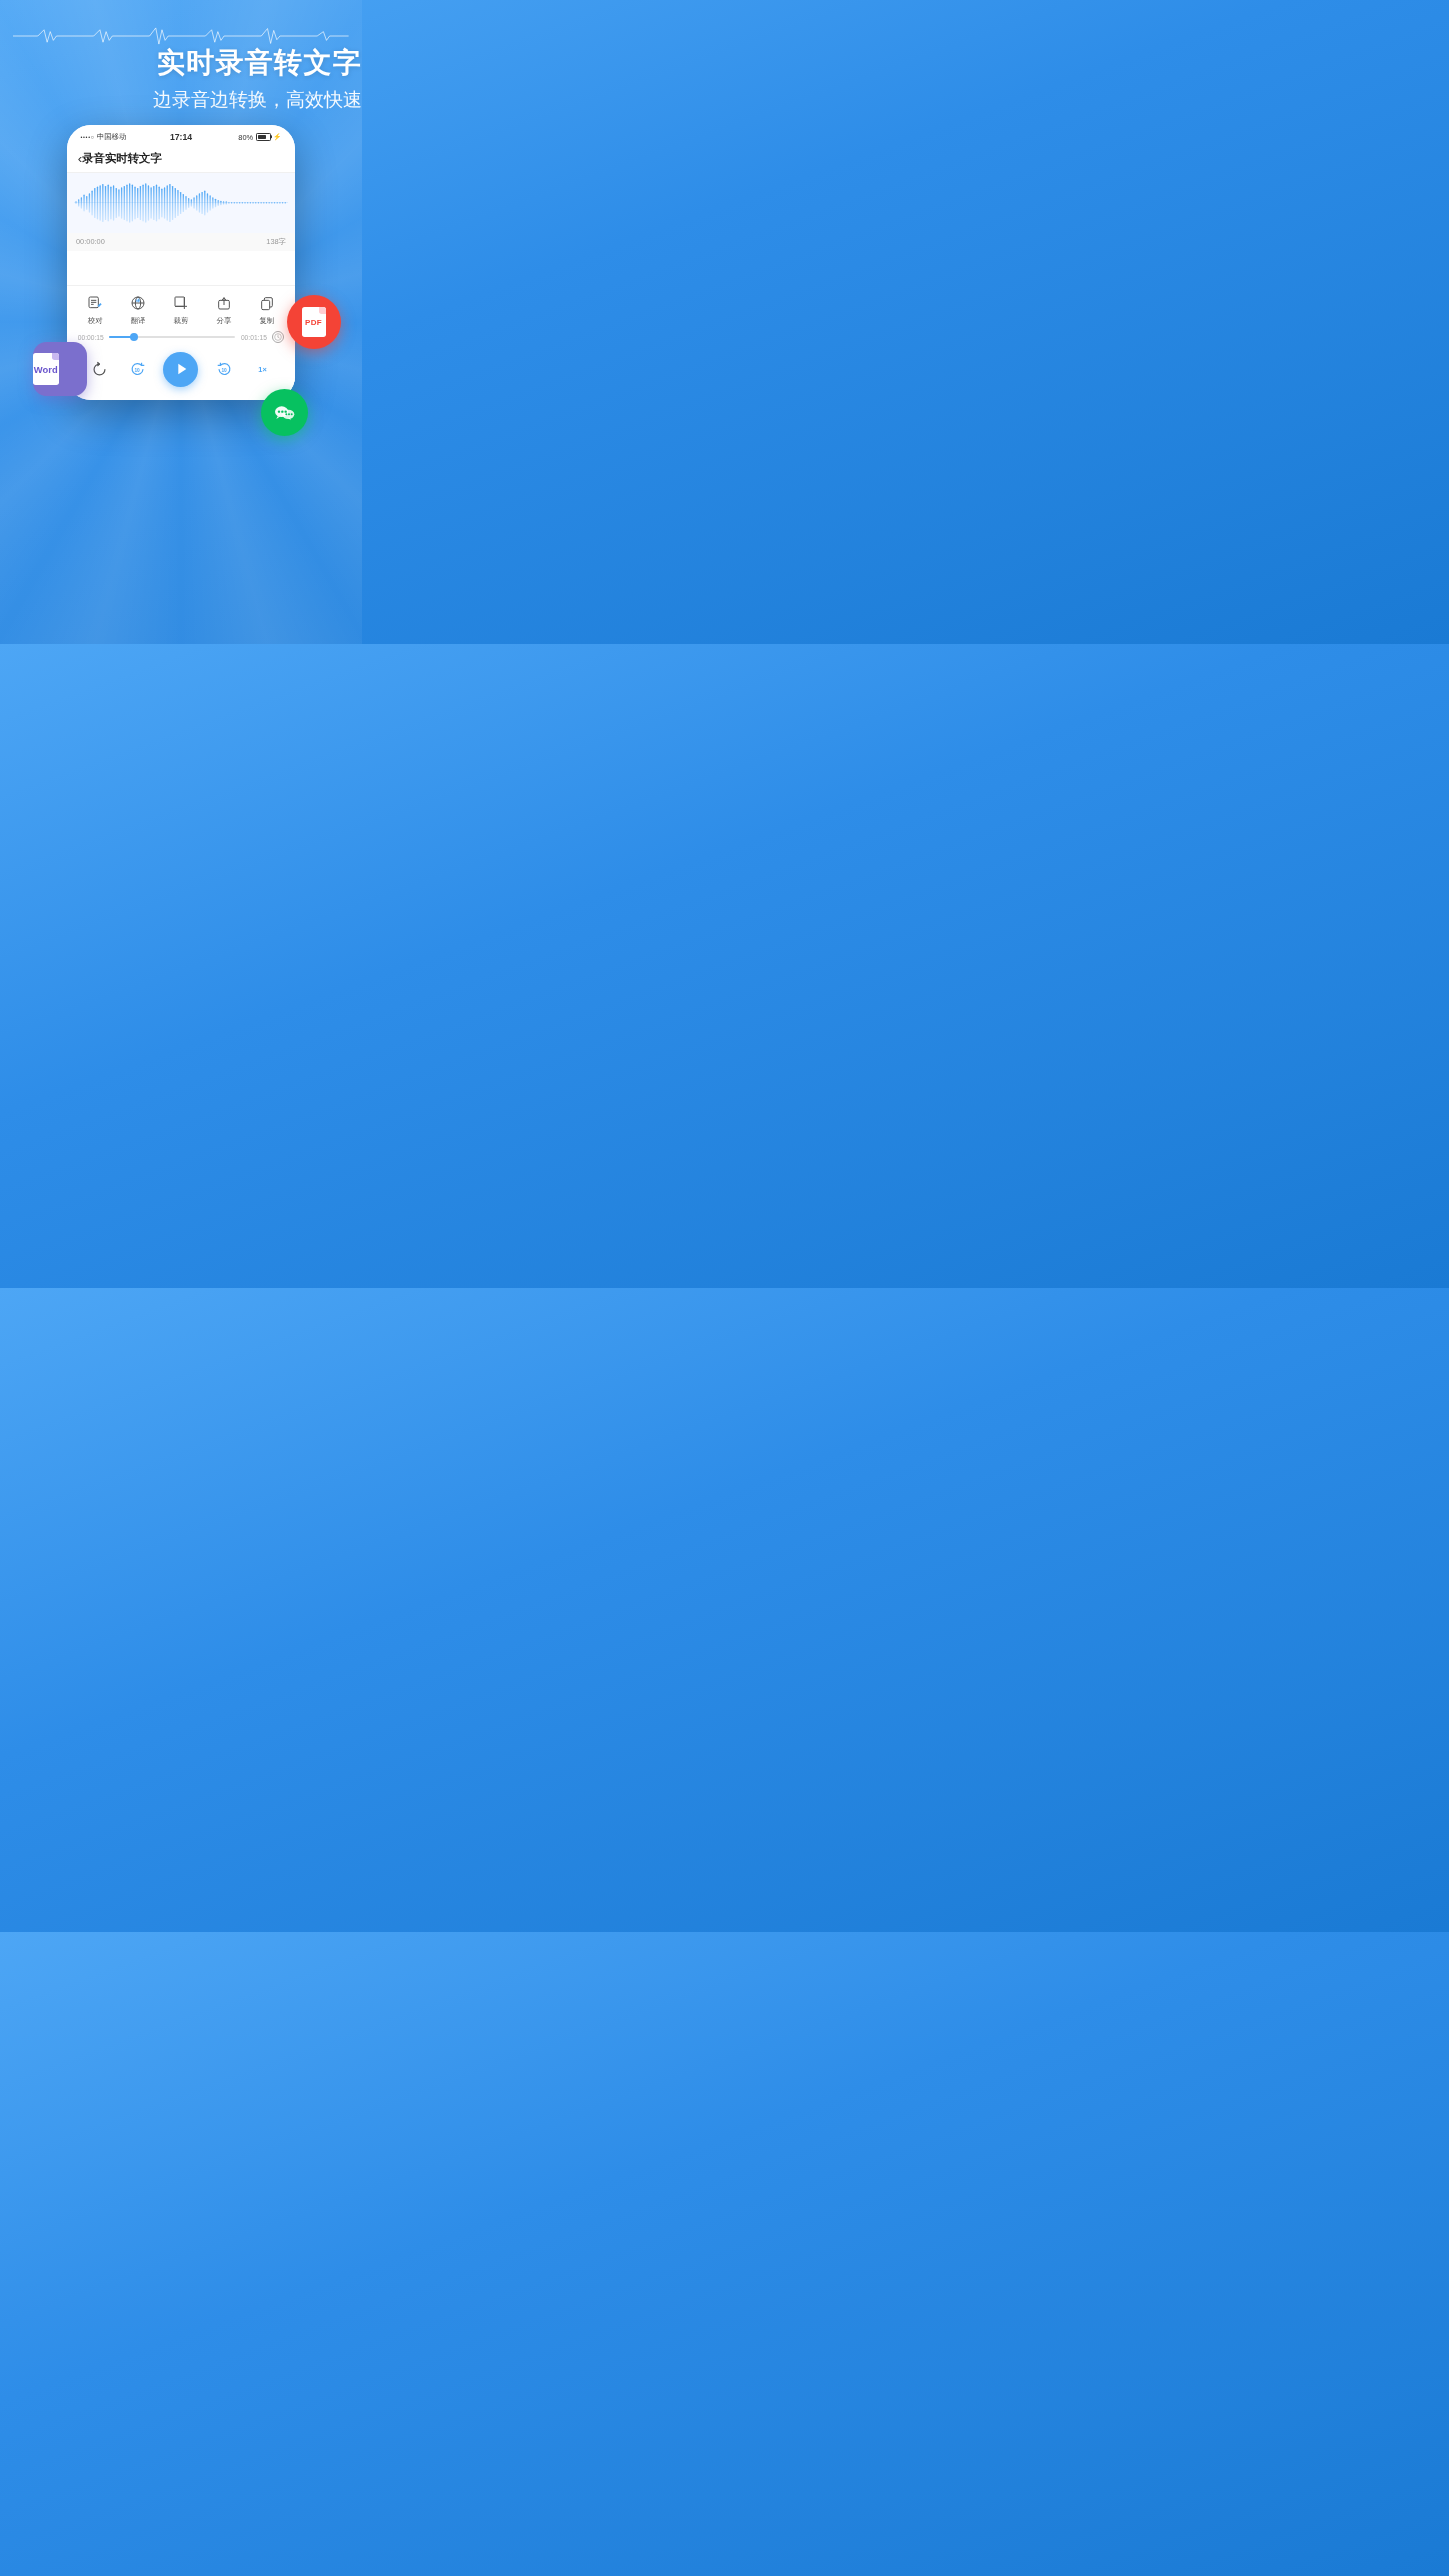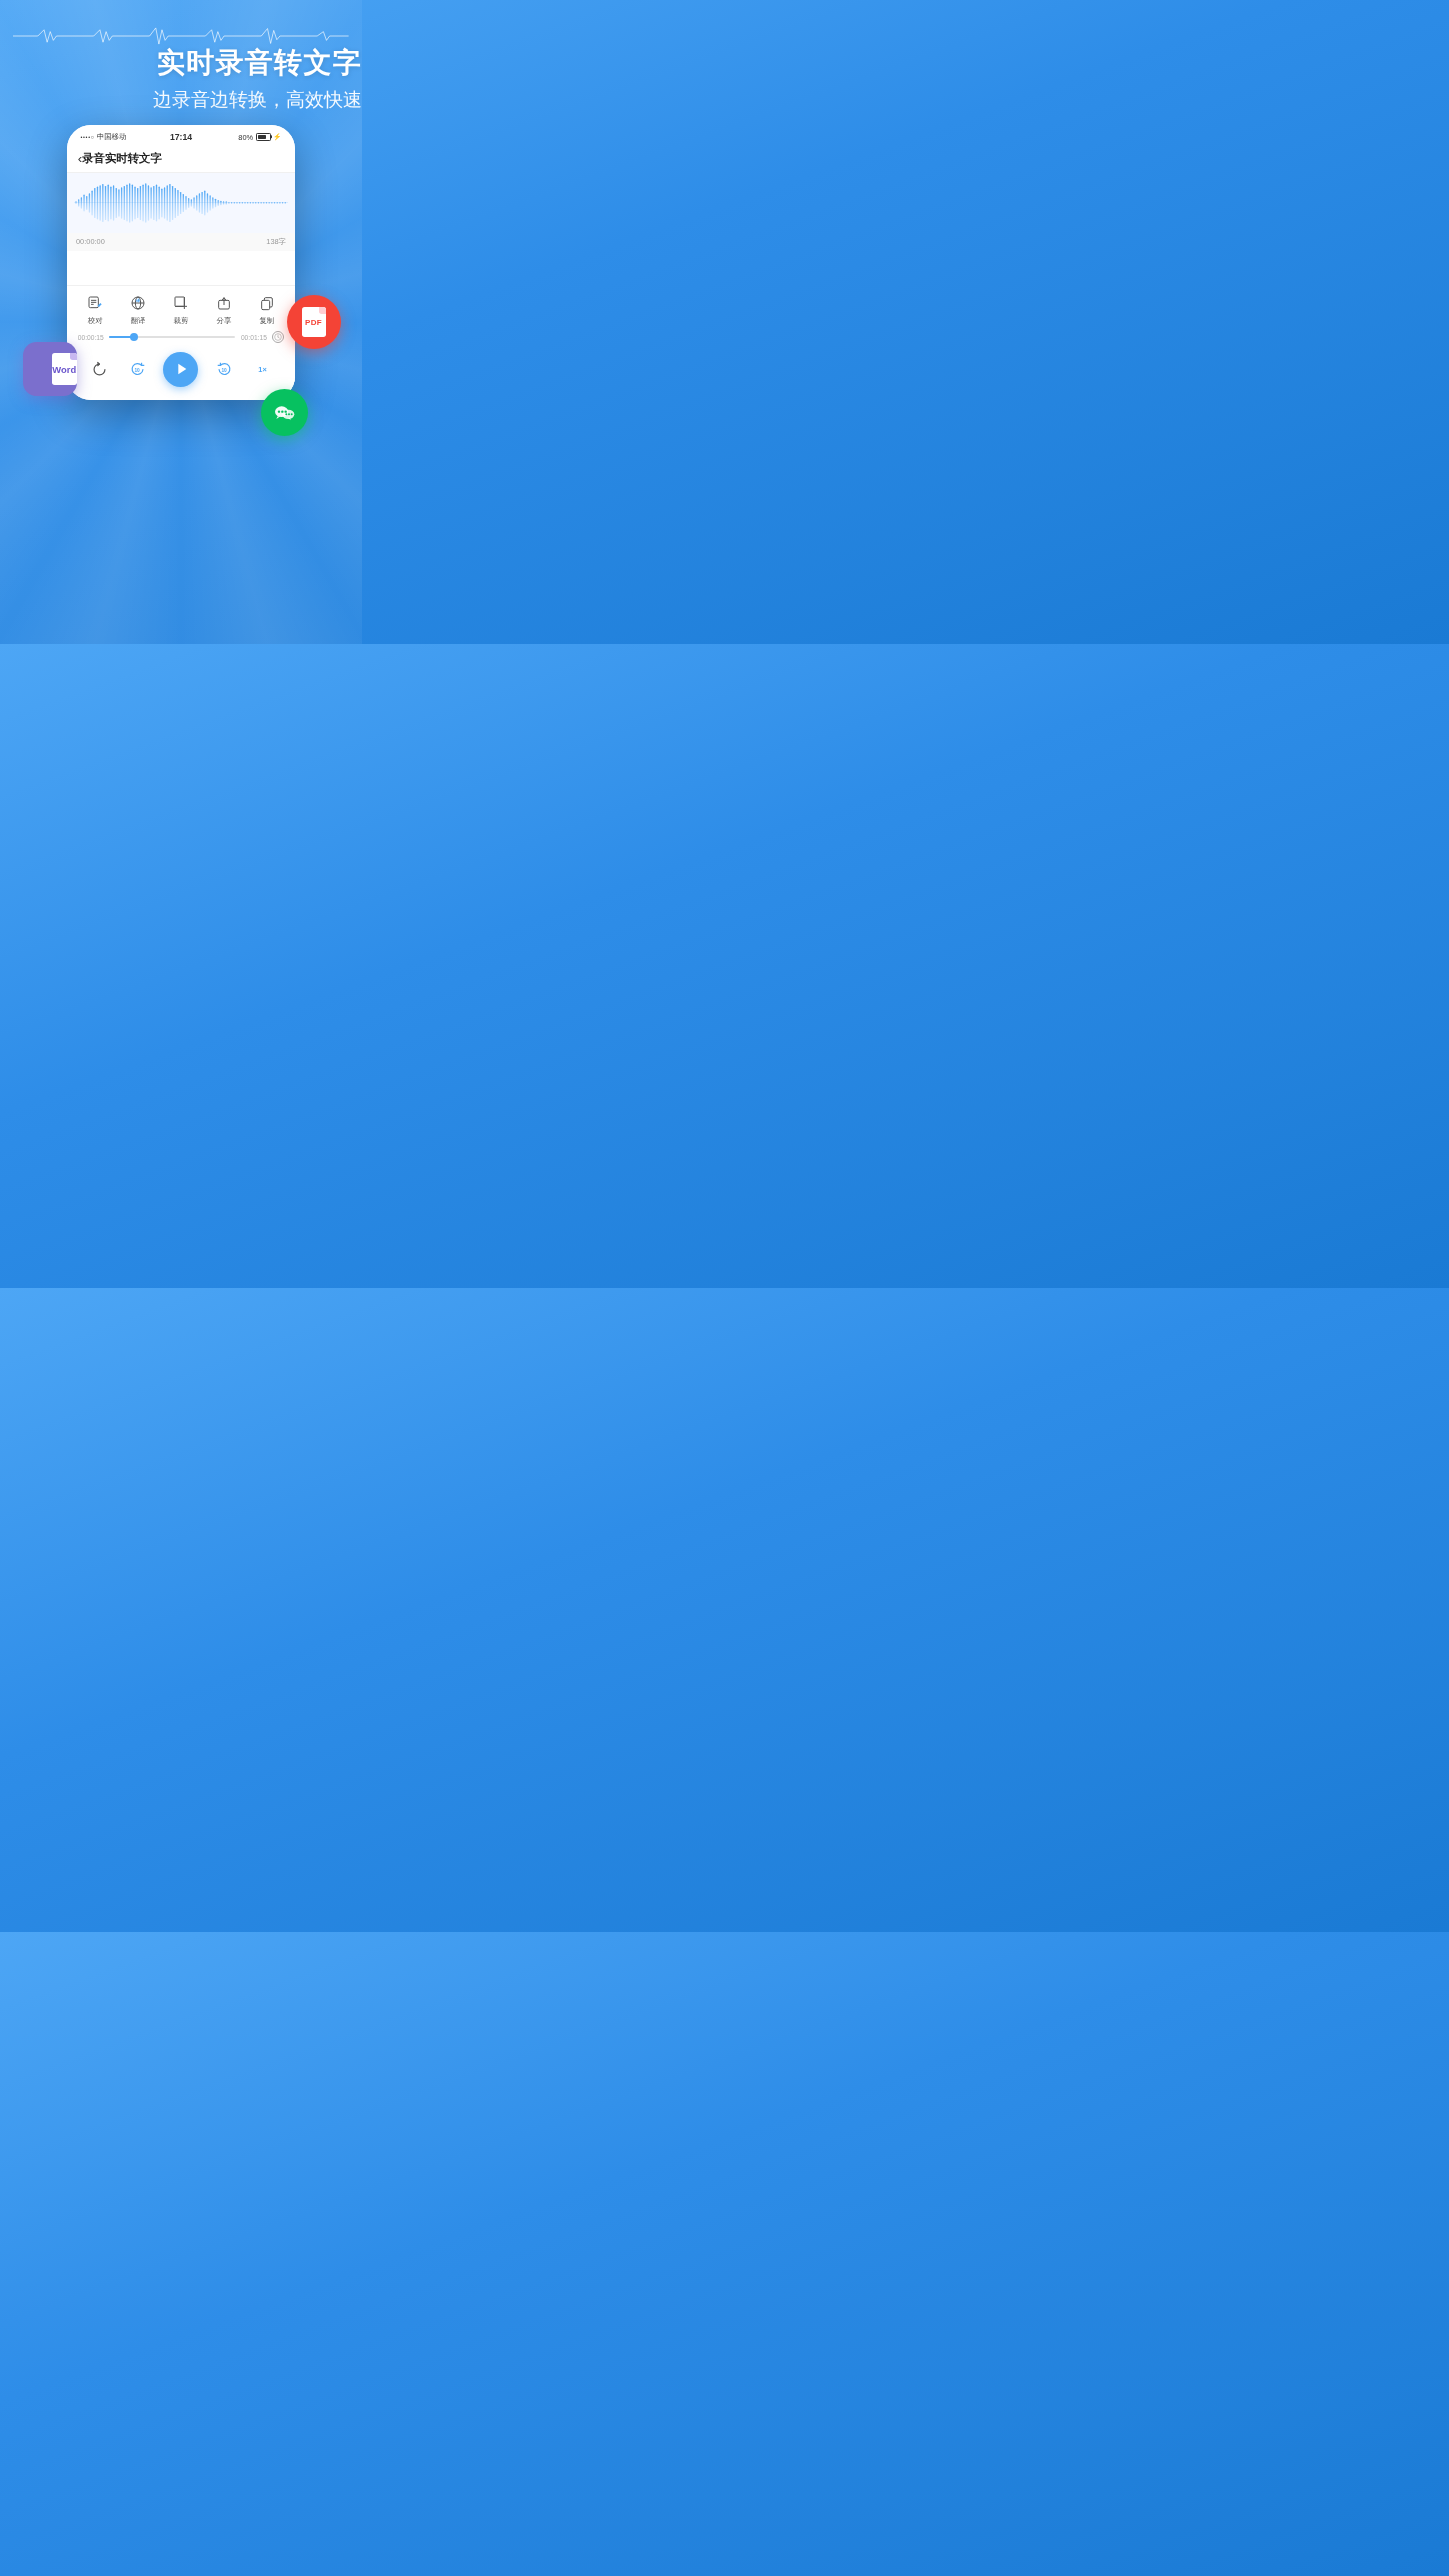--- a/index.html
+++ b/index.html
@@ -378,29 +378,29 @@
 
     .speed-badge {
       font-size: 7.4px;
       color: #4da6f5;
       font-weight: 700;
     }
 
     
     .float-word {
       position: absolute;
-      left: 23px;
+      left: 33px;
       top: 342px;
       width: 54px;
       height: 54px;
       background: #7b6fcd;
       border-radius: 13.4px;
       display: flex;
       flex-direction: column;
-      align-items: flex-end;
+      align-items: flex-start;
       justify-content: center;
       box-shadow: 0 4px 13.4px rgba(123,111,205,0.5);
       z-index: 10;
     }
 
     .float-word-doc {
       width: 25.5px;
       height: 32px;
       background: #fff;
       border-radius: 2.7px;

